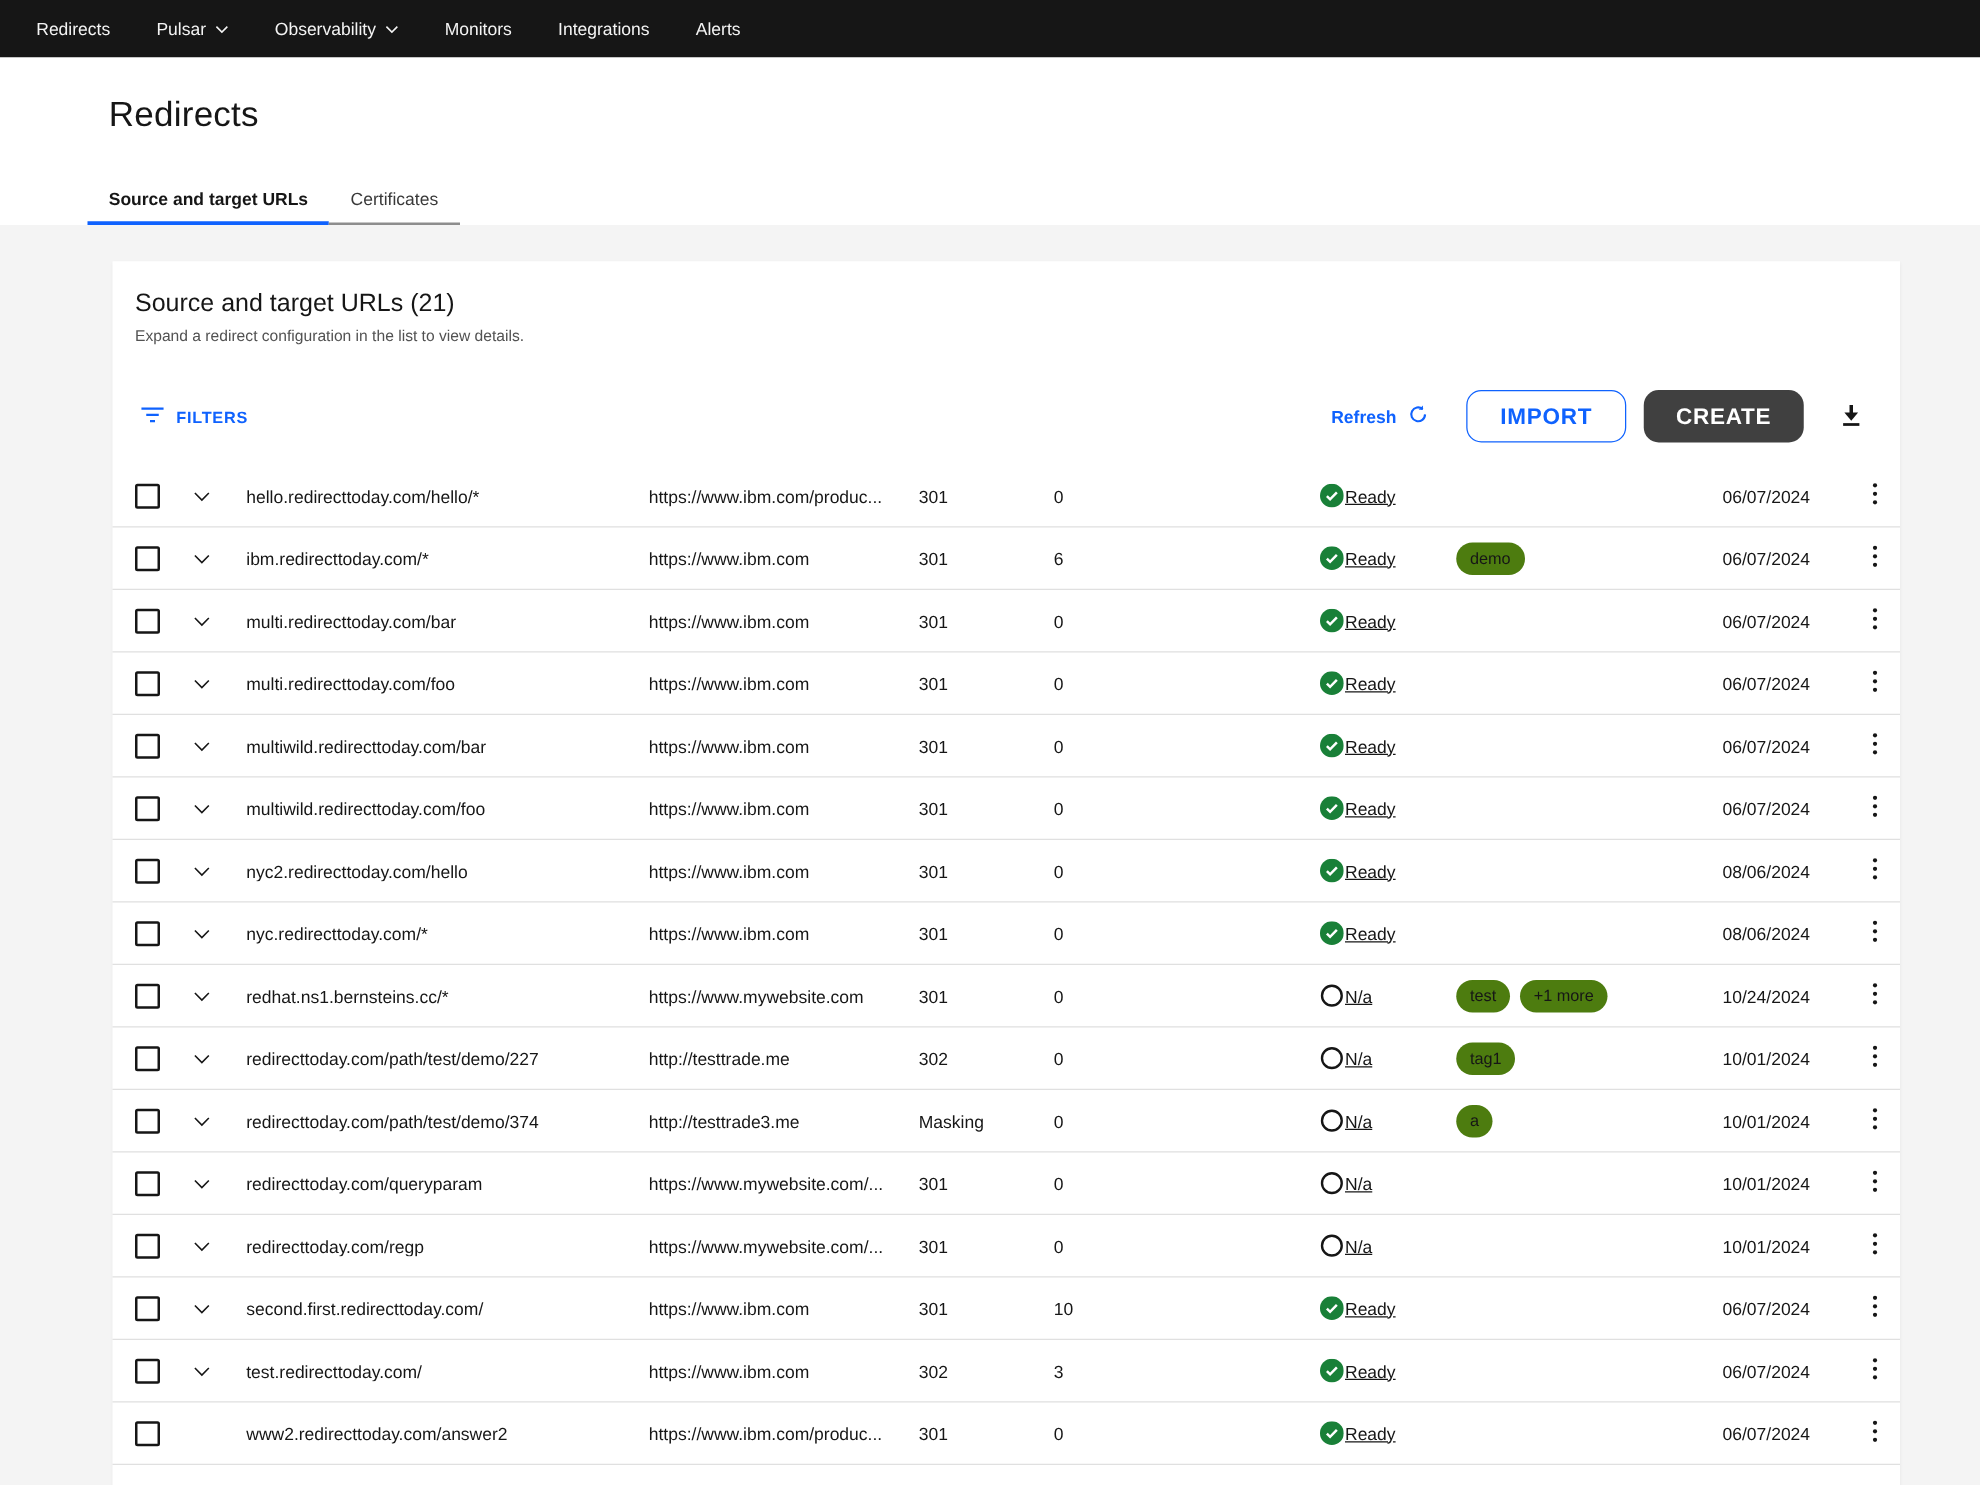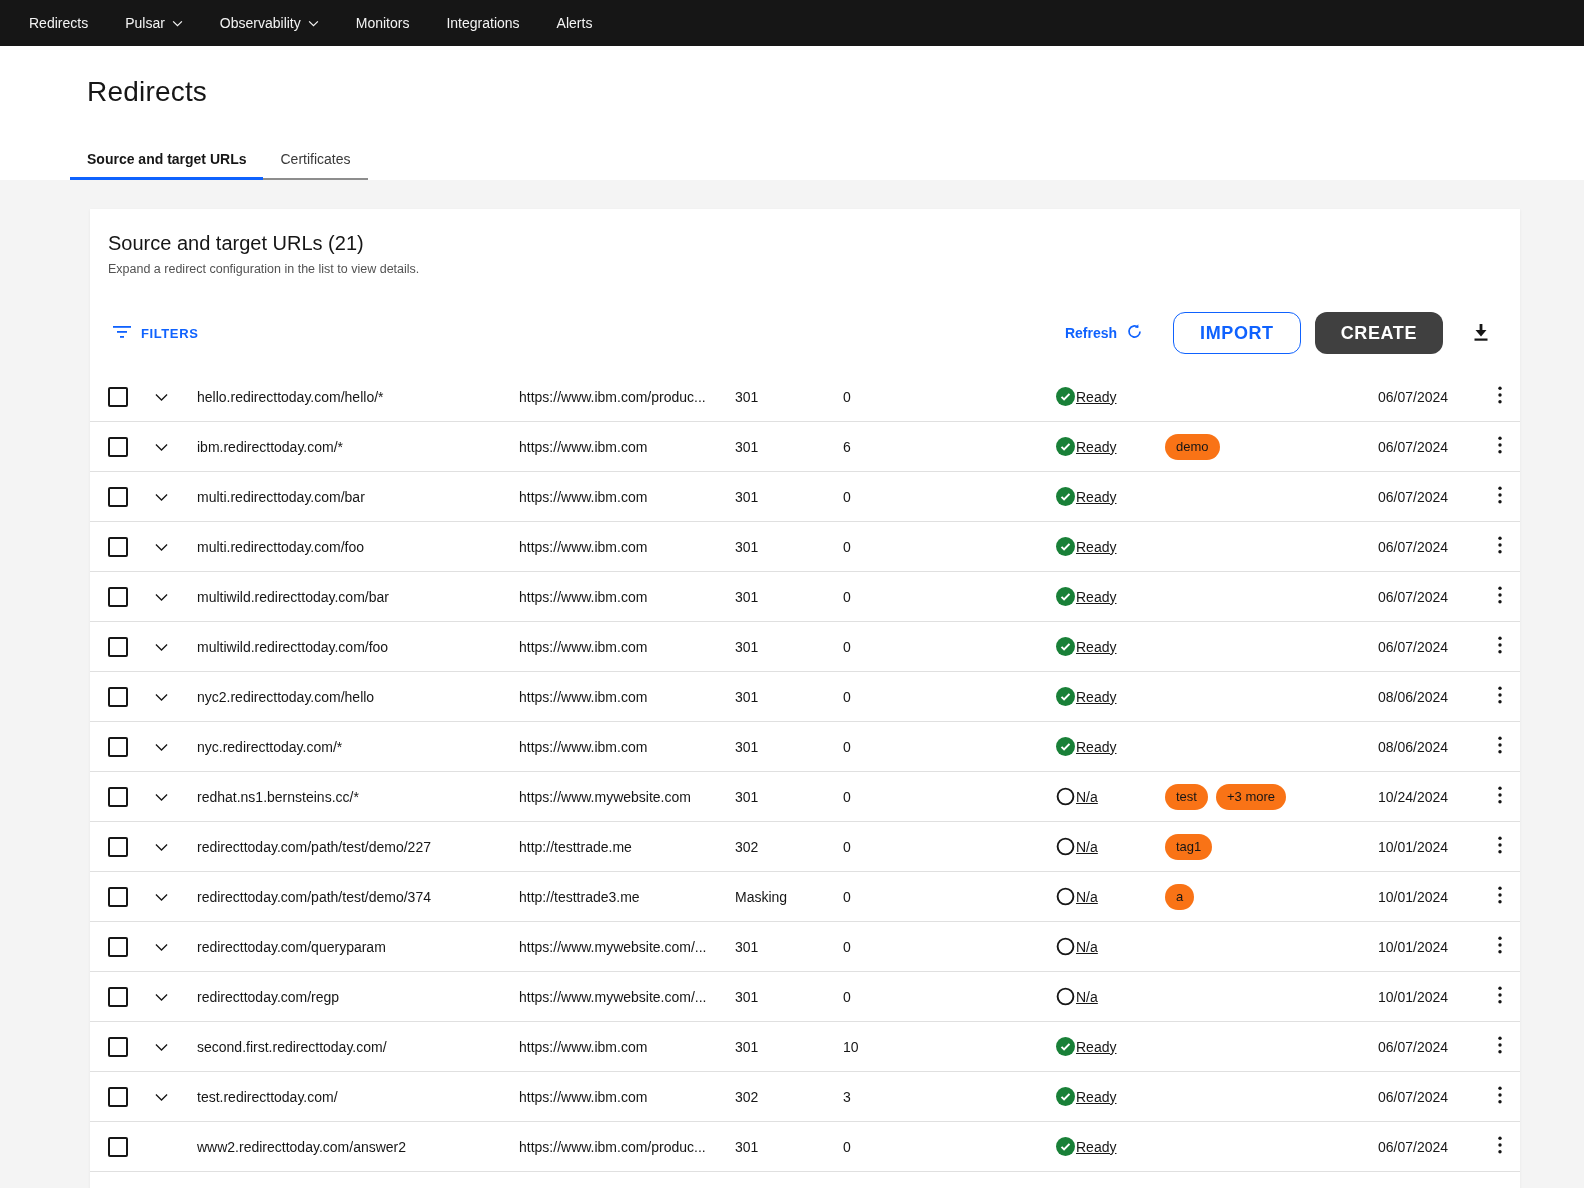--- a/index.html
+++ b/index.html
@@ -48,21 +48,21 @@
     align-items:center; height:50px; border-bottom:1px solid #e0e0e0; font-size:14px; }
   .trow.thead { height:47px; font-weight:700; }
   .cell-check { padding-left:18px; }
   .checkbox { width:20px; height:20px; border:2px solid #161616; border-radius:2px;
     background:#fff; cursor:pointer; }
   .cell-expand { padding-left:21px; }
   .cell-source { padding-left:17px; padding-right:12px; white-space:nowrap; overflow:hidden; }
   .cell-target { padding-right:12px; white-space:nowrap; overflow:hidden; }
   .cell-cert { display:flex; align-items:center; gap:1px;text-decoration:underline; }
   .cell-tags { display:flex; align-items:center; gap:8px; }
-  .tag { background:#f97316; color:#161616; font-size:13px; height:26px; line-height:26px;
+  .tag { background:#4d7c0f; color:#161616; font-size:13px; height:26px; line-height:26px;
     padding:0 11px; border-radius:13px; white-space:nowrap; cursor:pointer; }
   .cell-kebab { display:flex; justify-content:center; cursor:pointer; }
   .icon-btn { cursor:pointer; display:flex; align-items:center; }
 </style>
 </head>
 <body>
 
 <nav class="top-nav">
   <div class="nav-item">
     <span>Redirects</span>
@@ -462,21 +462,21 @@
     <div class="cell-cert">
       <span class="cert-icon">
                 <svg width="19" height="19" viewBox="0 0 20 20" style="display:block">
                   <circle cx="10" cy="10" r="8.3" fill="none" stroke="#161616" stroke-width="2"></circle>
                 </svg>
               </span>
       <span>N/a</span>
     </div>
     <div class="cell-tags">
               <span class="tag">test</span>
-              <span class="tag">+3 more</span>
+              <span class="tag">+1 more</span>
             </div>
     <div>10/24/2024</div>
     <div class="cell-kebab">
       <span>
         <svg width="4" height="18" viewBox="0 0 4 18">
           <circle cx="2" cy="2.2" r="1.7" fill="#161616"></circle>
           <circle cx="2" cy="9" r="1.7" fill="#161616"></circle>
           <circle cx="2" cy="15.8" r="1.7" fill="#161616"></circle>
         </svg>
       </span>

